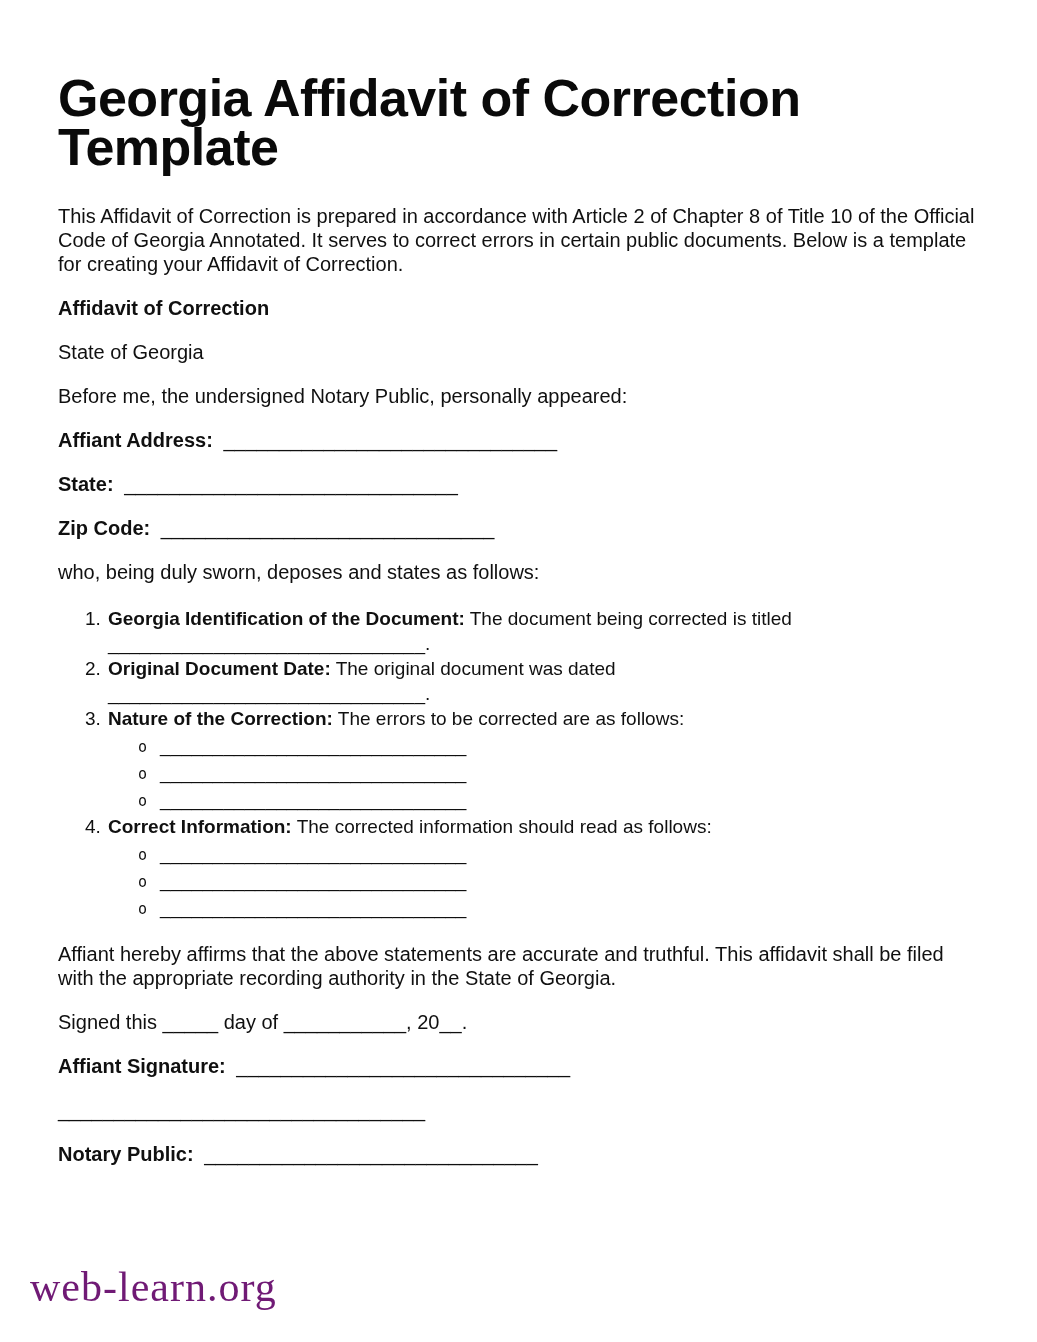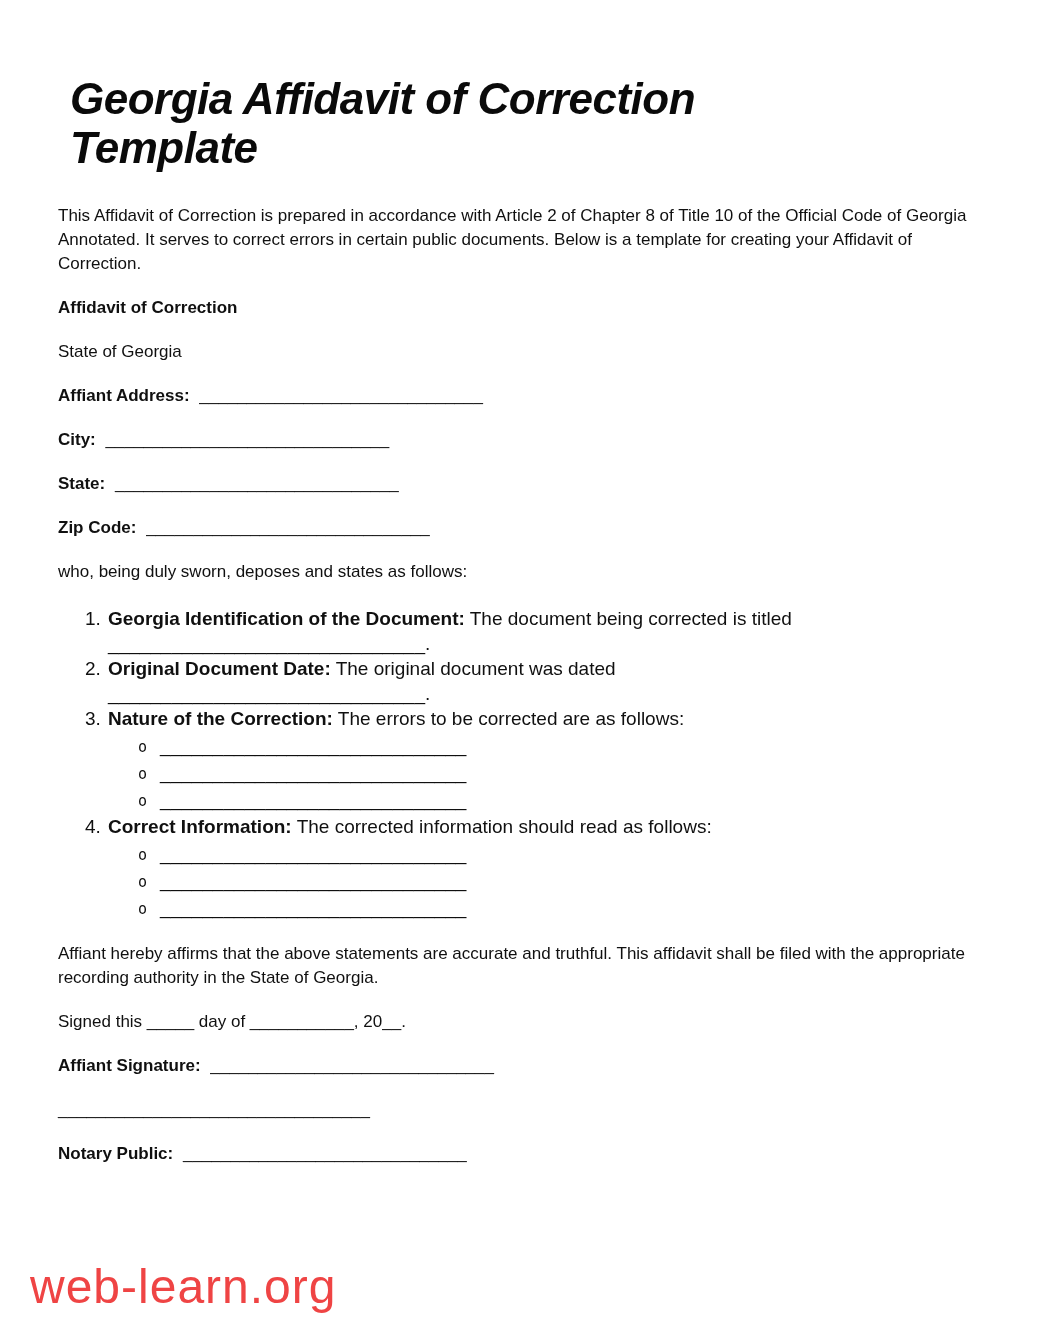--- a/index.html
+++ b/index.html
@@ -4,47 +4,47 @@
 <style>
   html,body{margin:0;padding:0;}
   body{
     width:1037px;height:1342px;
     background:#ffffff;color:#101010;
     font-family:"Liberation Sans","DejaVu Sans",sans-serif;
     position:relative;overflow:hidden;
   }
   .page{padding:46px 58px 0 58px;}
   h1{
-    font-size:44px;line-height:49px;font-weight:700;
-    letter-spacing:-0.5px;margin:28px 0 32px 12px;color:#0a0a0a;font-style:italic;
+    font-size:52px;line-height:49px;font-weight:700;
+    letter-spacing:-0.5px;margin:28px 0 32px 0;color:#0a0a0a;
   }
   h1 .tline{display:block;}
-  p{font-size:17px;line-height:24px;margin:20px 0;}
+  p{font-size:20px;line-height:24px;margin:20px 0;}
   .b{font-weight:700;}
   .blank{margin-left:5px;white-space:nowrap;}
   ol.main-list{
     list-style:none;margin:22px 0 20px 0;padding:0 0 0 27px;
     font-size:19px;line-height:25px;
   }
   ol.main-list>li{display:flex;margin:0;}
   .num{width:23px;flex:none;}
   .li-body{flex:1;min-width:0;}
   .item-blank{white-space:nowrap;}
   ul.sub{list-style:none;margin:2px 0 0 0;padding:0 0 0 30px;}
   ul.sub>li{display:flex;line-height:25px;align-items:baseline;}
   .marker{
     width:22px;flex:none;
     font-family:"DejaVu Sans Mono","Liberation Mono",monospace;
     font-size:15px;
   }
   .bullet-blank{white-space:nowrap;}
   .watermark{
     position:absolute;left:30px;top:1264px;
-    font-family:Liberation Sans, sans-serif;
-    font-size:48px;line-height:46px;color:#ef4444;letter-spacing:1px;
+    font-family:Liberation Serif, serif;
+    font-size:42px;line-height:46px;color:#701a75;letter-spacing:1px;
   }
 </style>
 </head>
 <body>
 
 <div class="page">
 
   <h1>
     <span class="tline">Georgia Affidavit of Correction</span>
     <span class="tline">Template</span>
@@ -52,27 +52,24 @@
 
   <p>This Affidavit of Correction is prepared in accordance with Article 2 of Chapter 8 of Title 10 of the Official Code of Georgia Annotated. It serves to correct errors in certain public documents. Below is a template for creating your Affidavit of Correction.</p>
 
   <p>
     <span class="b">Affidavit of Correction</span>
   </p>
 
   <p>State of Georgia</p>
 
 
+  <p>Before me, the undersigned Notary Public, personally appeared:</p>
 
   <p>
     <span class="b">Affiant Address:</span>
-    <span class="blank">______________________________</span>
-  </p>
-  <p>
-    <span class="b">City:</span>
     <span class="blank">______________________________</span>
   </p>
   <p>
     <span class="b">State:</span>
     <span class="blank">______________________________</span>
   </p>
   <p>
     <span class="b">Zip Code:</span>
     <span class="blank">______________________________</span>
   </p>

